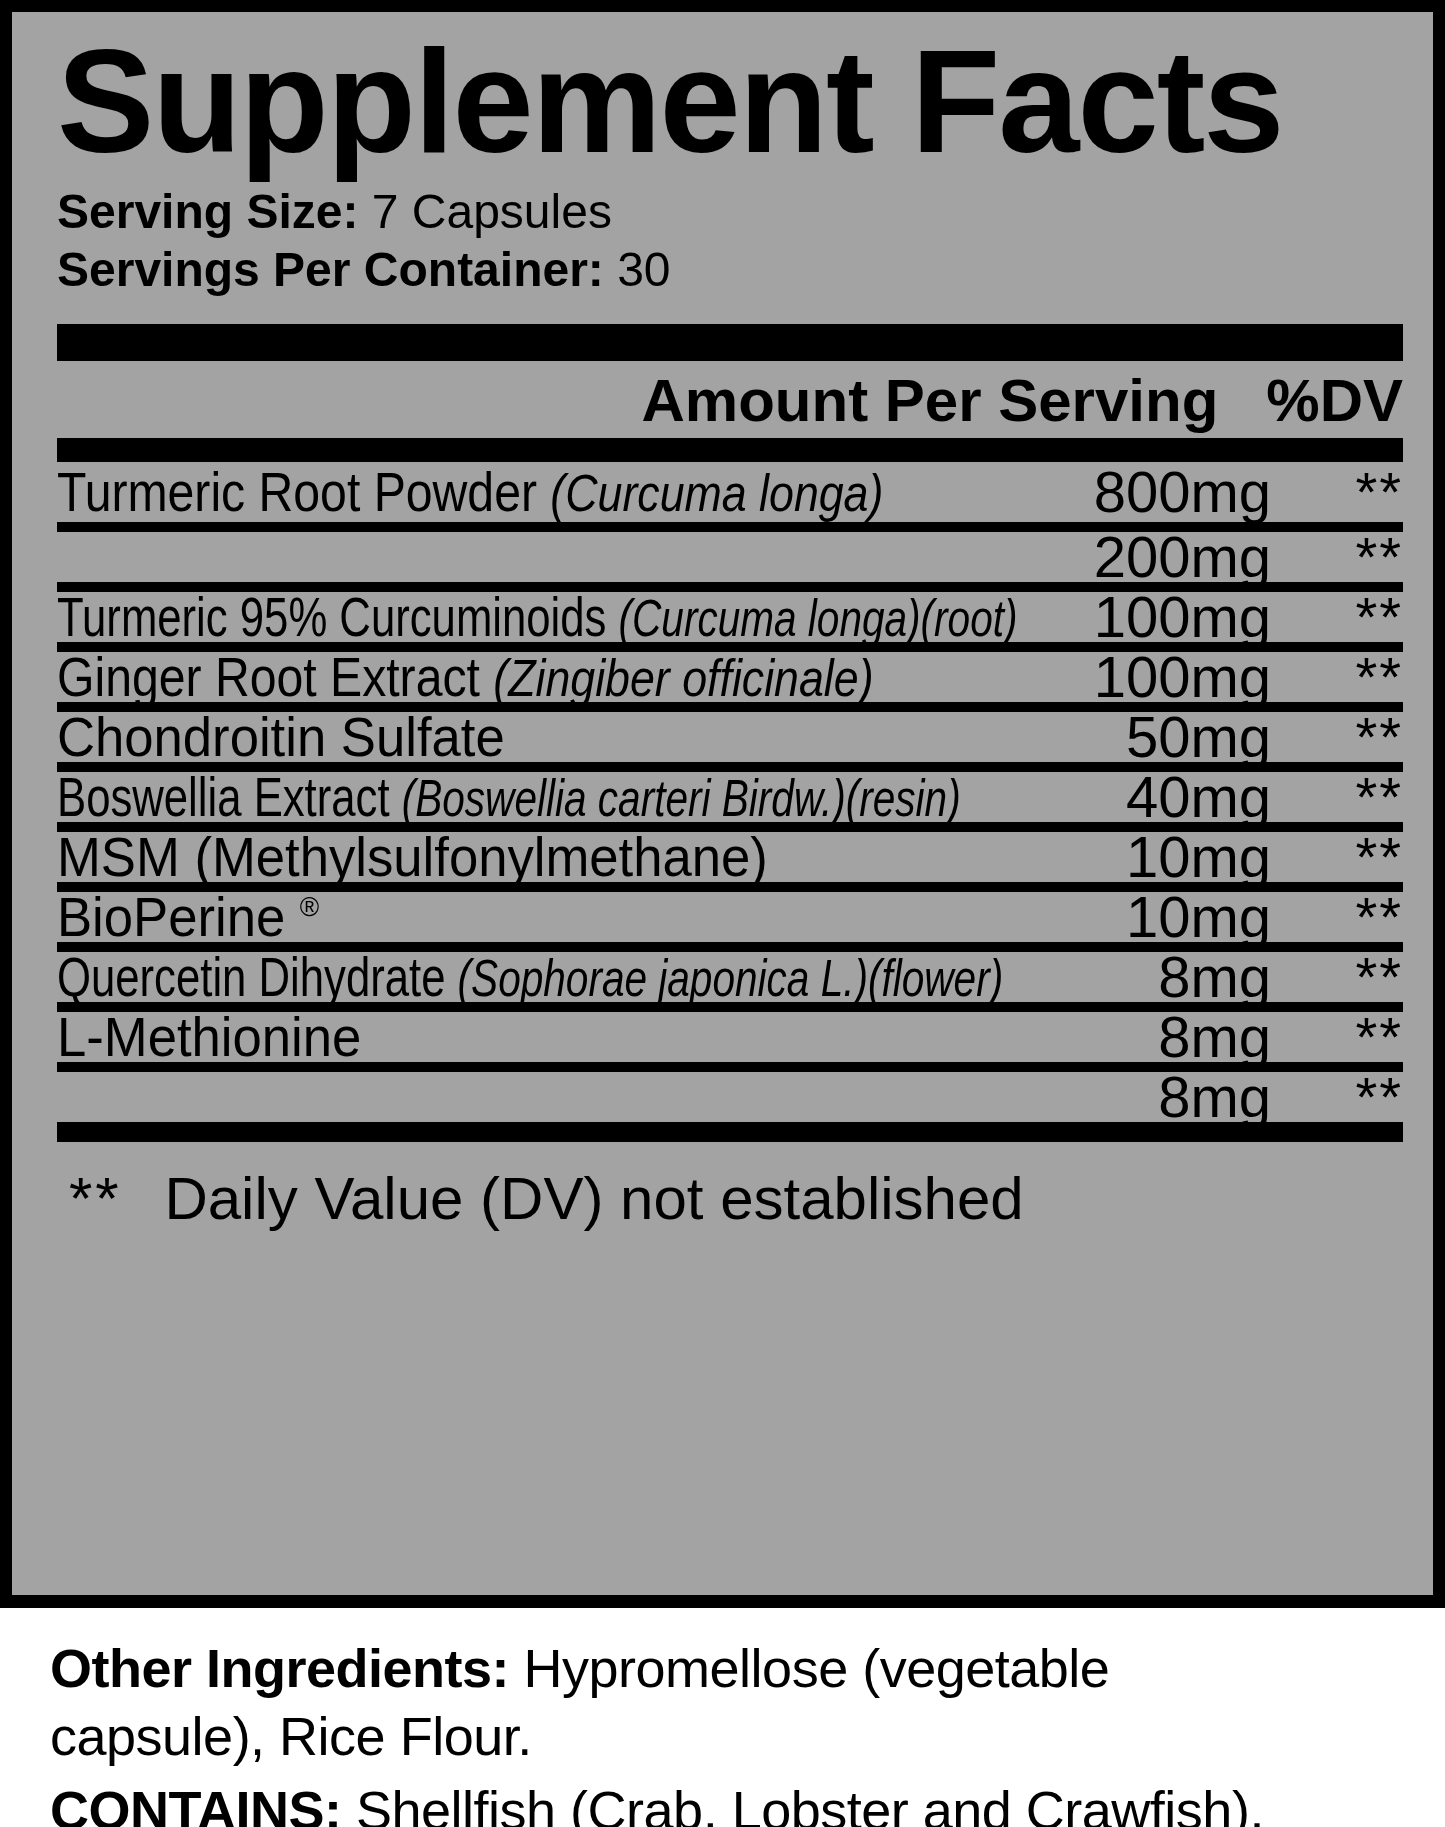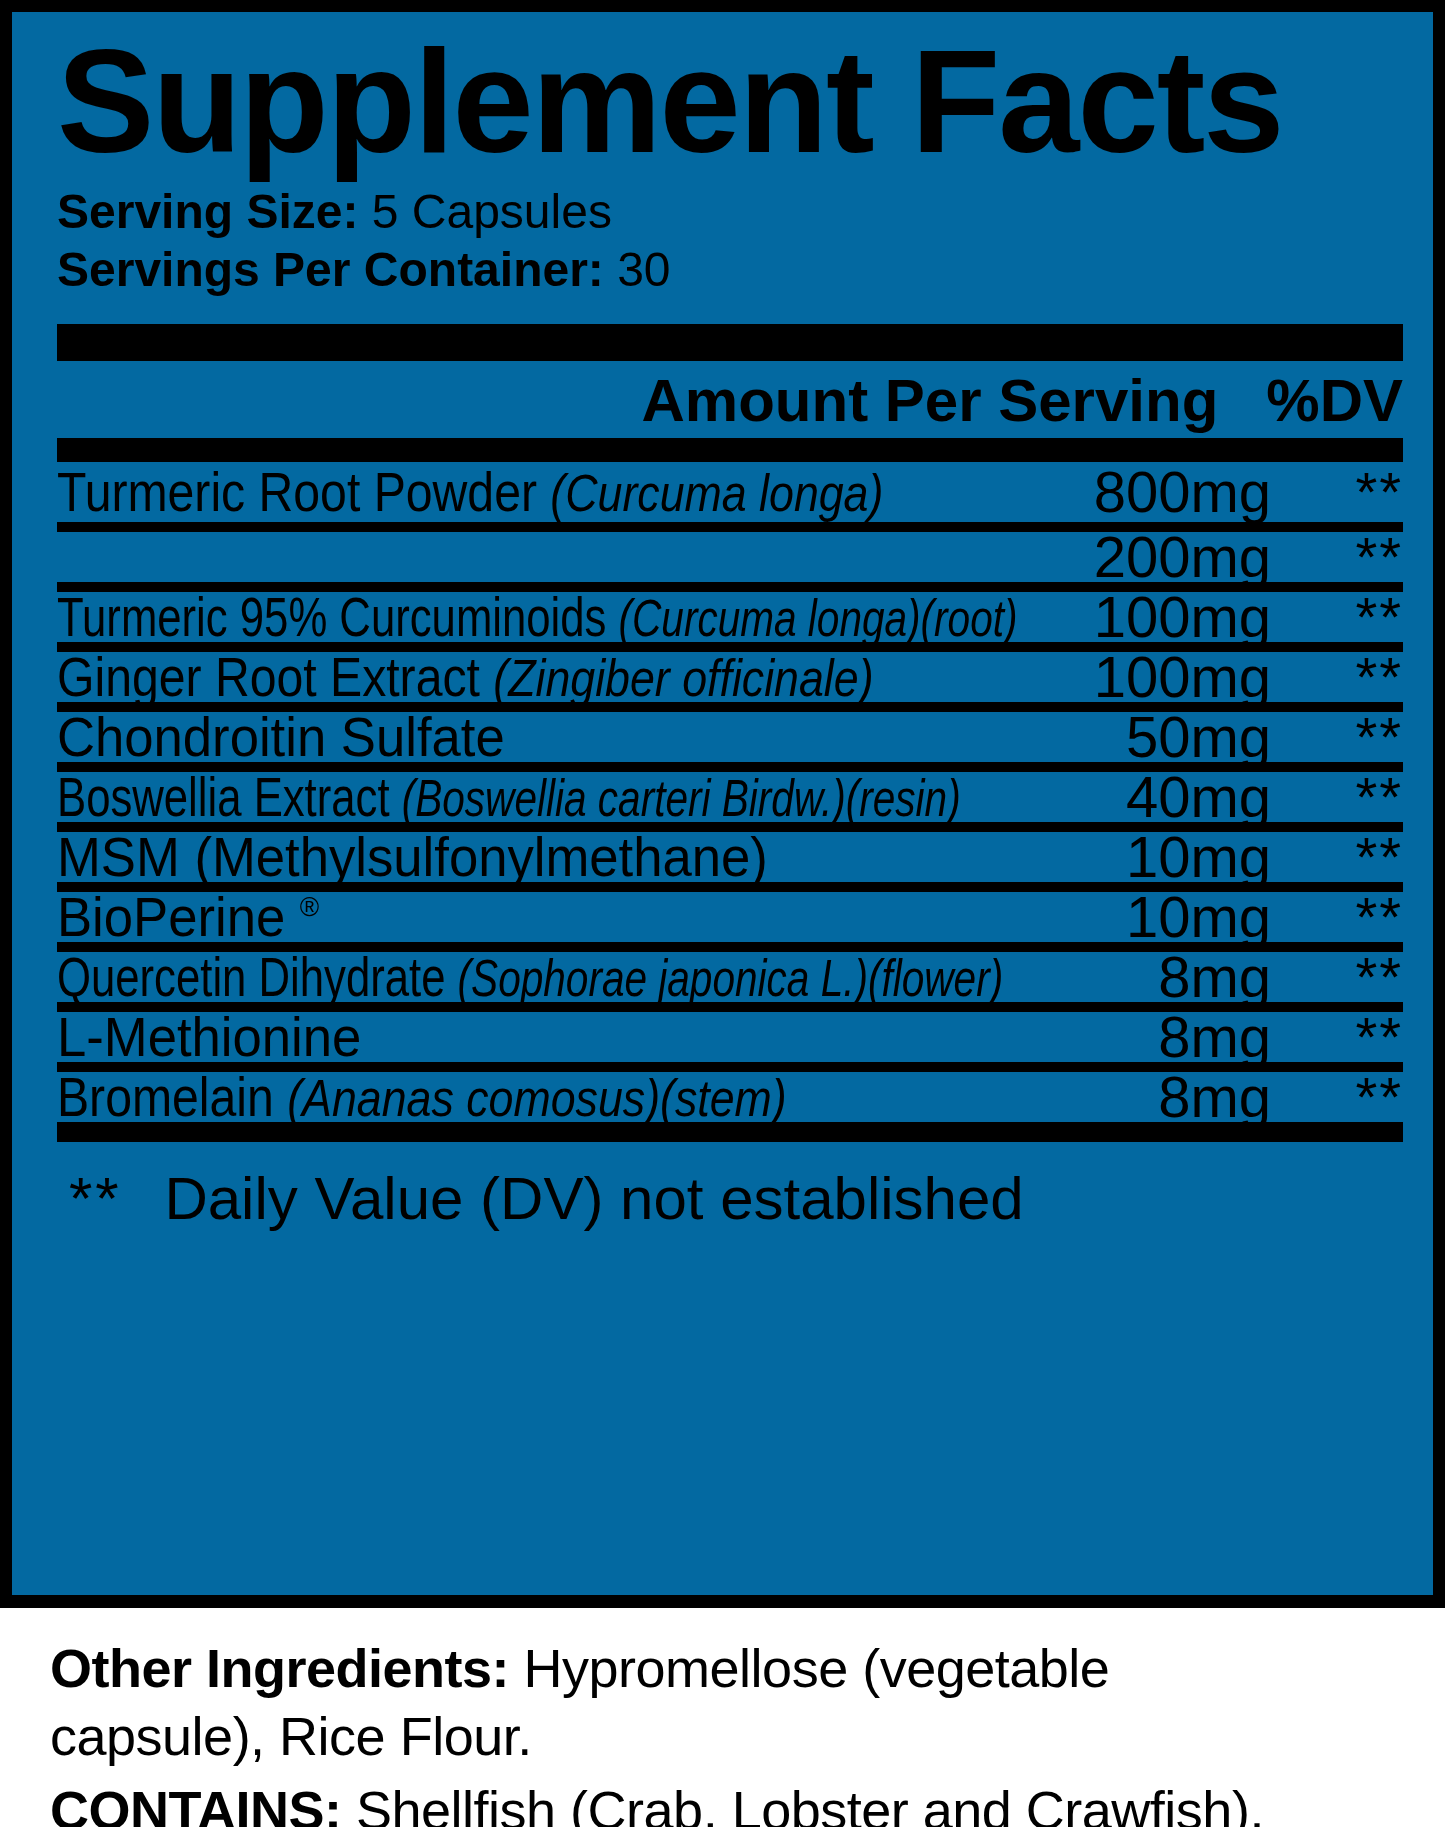--- a/index.html
+++ b/index.html
@@ -15,21 +15,21 @@
       height: 1827px;
       overflow: hidden;
     }
 
     .label-box {
       width: 1445px;
       height: 1608px;
       border: 12px solid #000;
       border-bottom-width: 13px;
       padding: 16px 30px 0 45px;
-      background: #0369a1;
+      background: #a3a3a3;
     }
 
     .title {
       margin: 0;
       font-size: 146px;
       font-weight: bold;
       letter-spacing: -2px;
       line-height: 1.02;
       white-space: nowrap;
     }
@@ -93,21 +93,21 @@
 </head>
 <body>
 
 <div class="label-box">
 
   <h1 class="title">Supplement Facts</h1>
 
   <div class="servings">
     <div class="serving-line">
       <span class="b">Serving Size:</span>
-      <span>5 Capsules</span>
+      <span>7 Capsules</span>
     </div>
     <div class="serving-line">
       <span class="b">Servings Per Container:</span>
       <span>30</span>
     </div>
   </div>
 
   <div class="bar bar-xl"></div>
 
   <div class="thead">
@@ -208,25 +208,20 @@
       <span class="name"><span class="name-inner">
         <span>L-Methionine</span>
         <sup class="sup"></sup>
         <span class="detail"></span>
       </span></span>
       <span class="amount">8mg</span>
       <span class="dv">**</span>
     </div>
 
     <div class="row">
-      <span class="name"><span class="name-inner cond-1">
-        <span>Bromelain</span>
-        <sup class="sup"></sup>
-        <span class="detail">(Ananas comosus)(stem)</span>
-      </span></span>
       <span class="amount">8mg</span>
       <span class="dv">**</span>
     </div>
 
   </div>
 
   <div class="bar bar-lg"></div>
 
   <div class="footnote">
     <span class="fn-marker">**</span>

